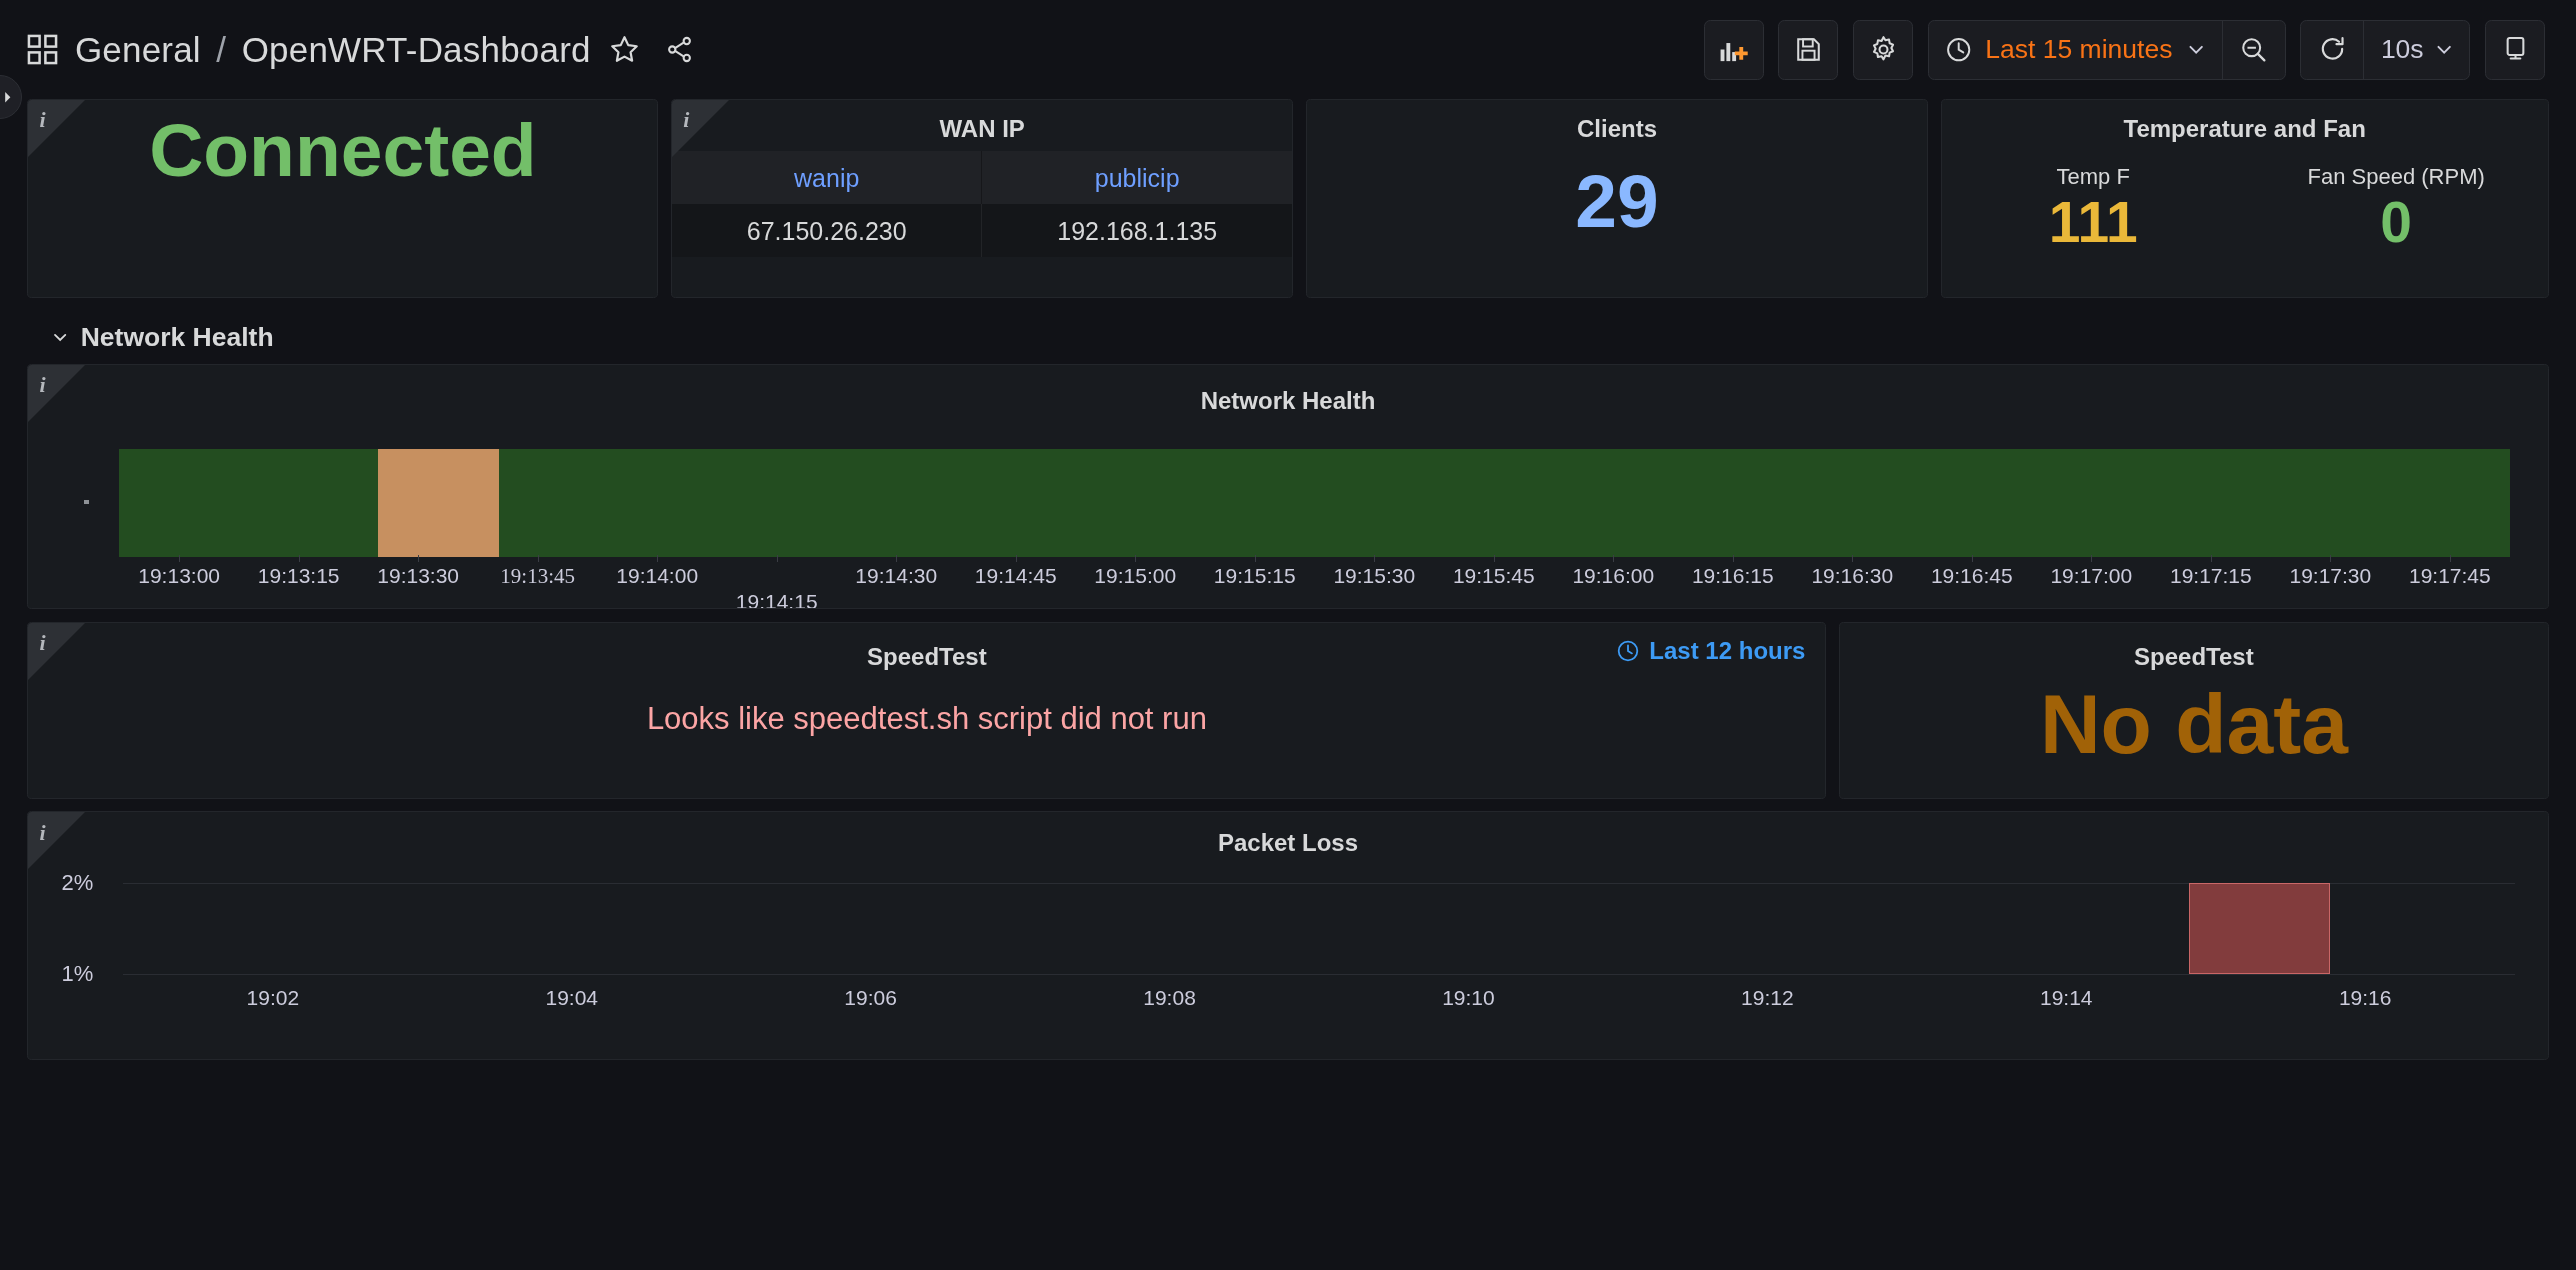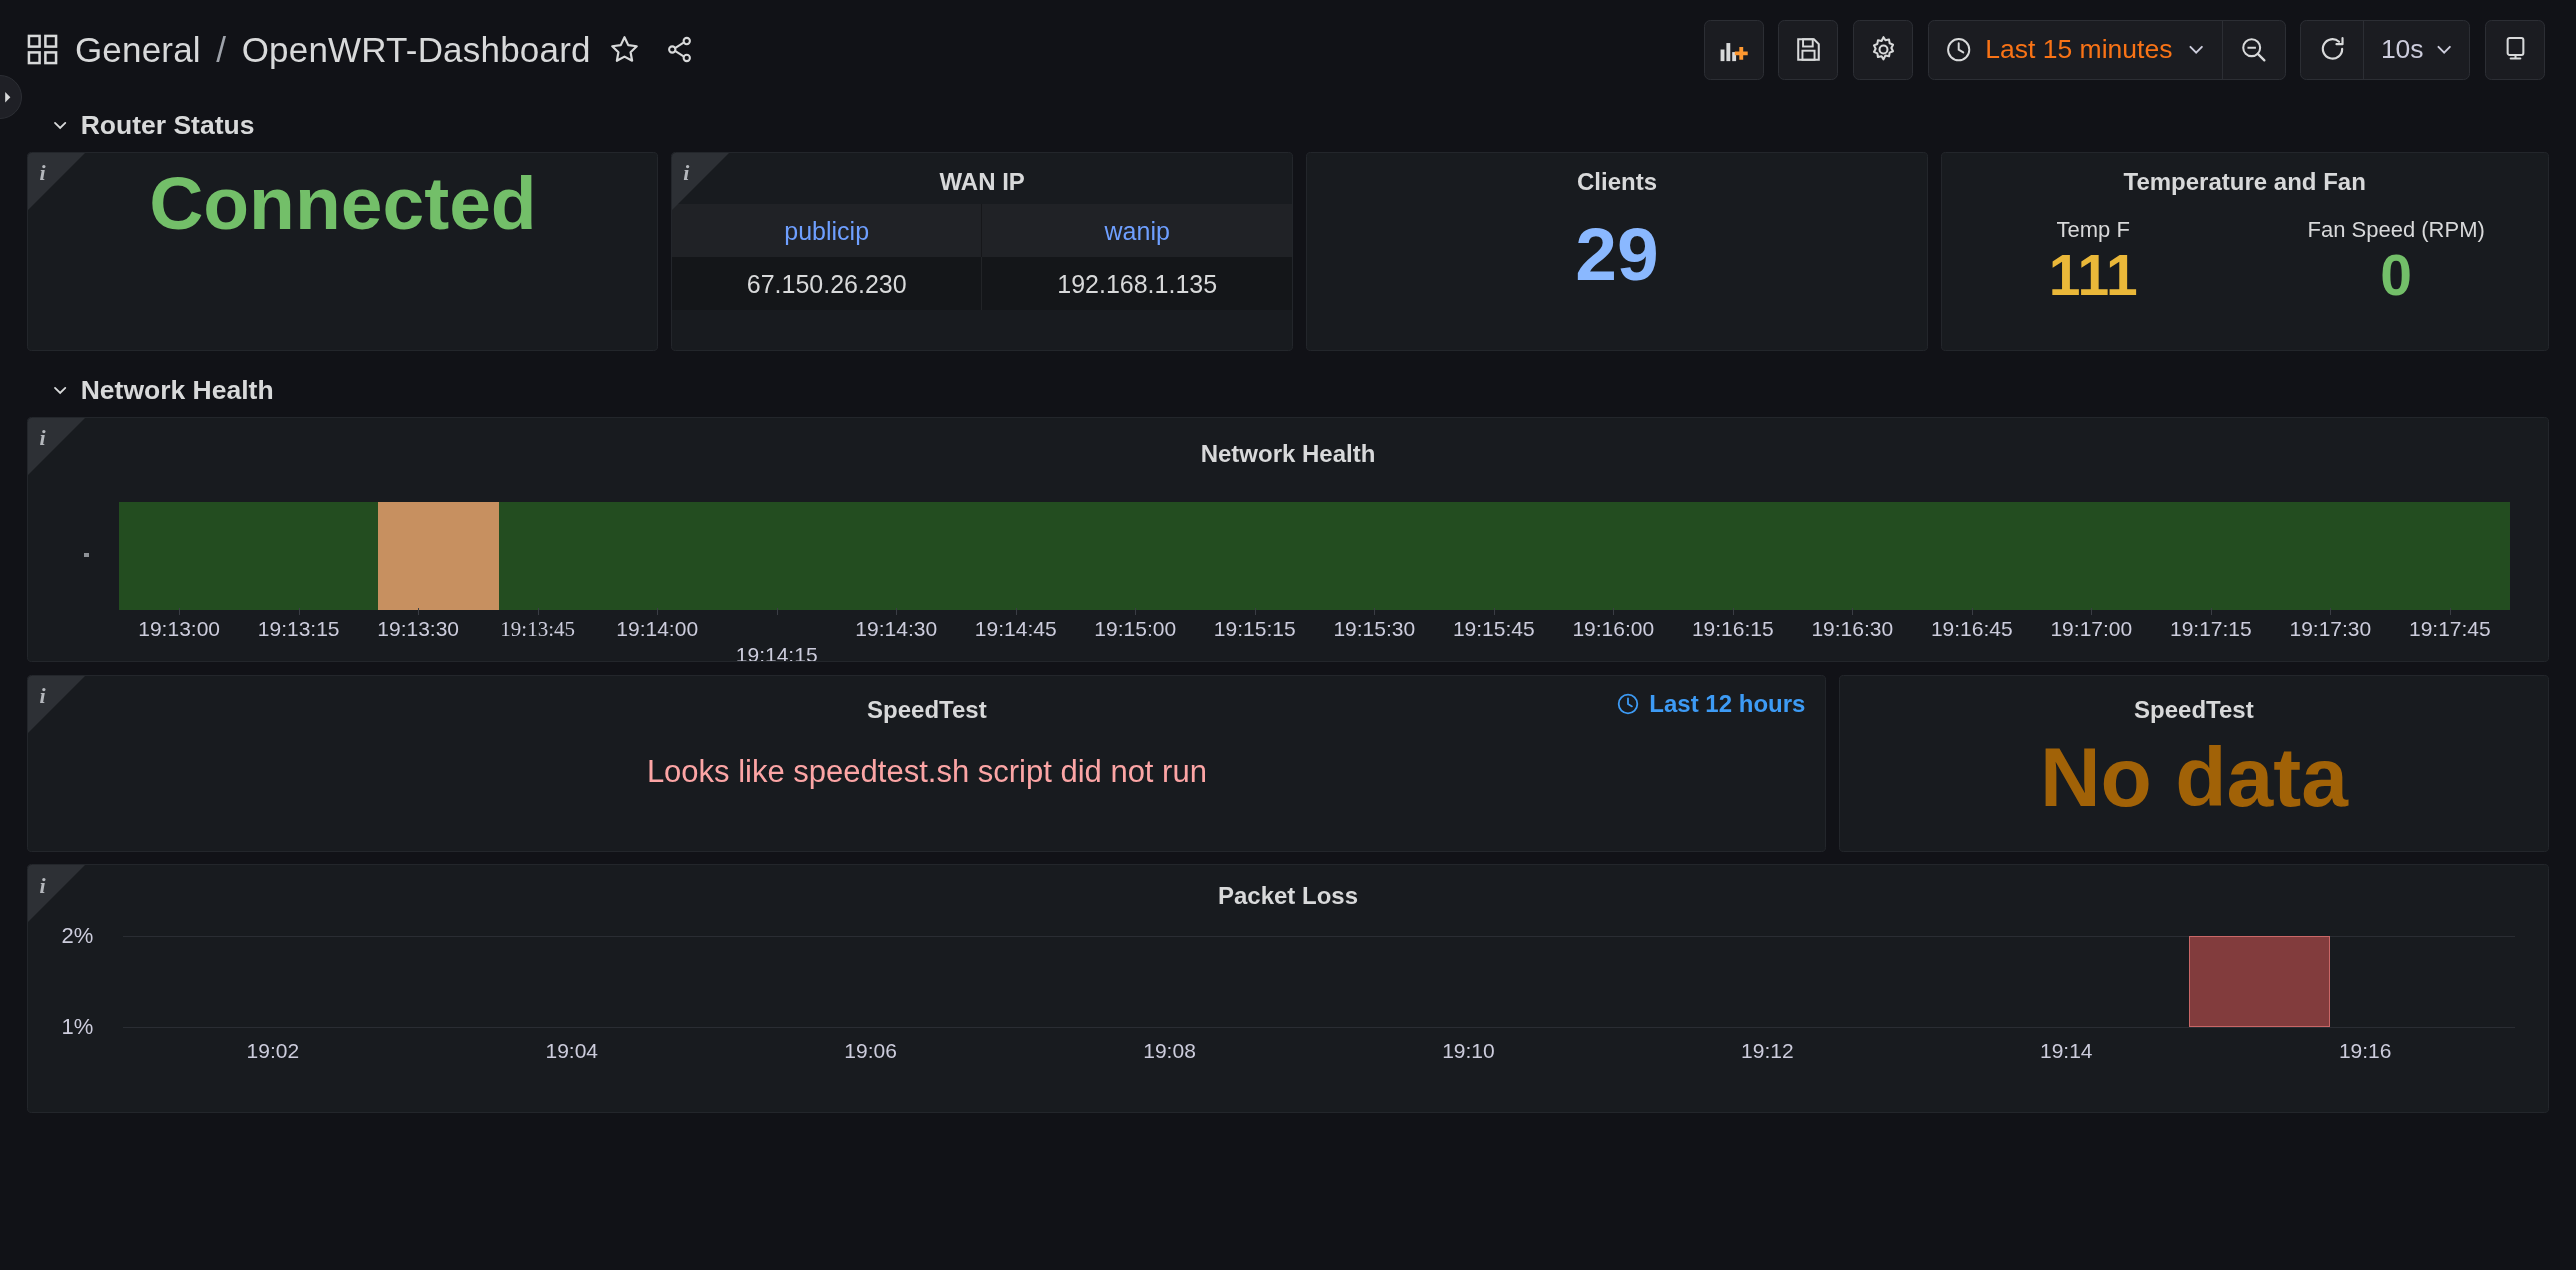--- a/index.html
+++ b/index.html
@@ -305,43 +305,37 @@
         <line x1="8" y1="19.5" x2="16" y2="19.5" stroke="#d8d9da" stroke-width="1.7" stroke-linecap="round"></line>
         <line x1="12" y1="16.5" x2="12" y2="19.5" stroke="#d8d9da" stroke-width="1.7"></line>
       </svg>
     </div>
 
   </div>
 </div>
 
 <div class="dash">
 
-  <div class="row-header">
-    <svg width="18.3" height="18.3" viewBox="0 0 16 16">
-      <path d="M3.5 6l4.5 4.5L12.5 6" fill="none" stroke="#d8d9da" stroke-width="1.6" stroke-linecap="round"></path>
-    </svg>
-    <span class="row-title">Router Status</span>
-  </div>
 
   <div class="panel-row" style="height:199px;">
 
     <div class="panel" style="width:631px;">
       <div class="info-corner"></div>
       <div class="info-corner-i">i</div>
       <div class="stat-value" style="font-size:75px;color:#73bf69;height:101px;">Connected</div>
     </div>
 
     <div class="panel" style="width:622px;">
       <div class="info-corner"></div>
       <div class="info-corner-i">i</div>
       <div class="panel-title">WAN IP</div>
       <div class="table-wrap">
         <div class="trow thead">
+          <div class="tcell">wanip</div>
           <div class="tcell">publicip</div>
-          <div class="tcell">wanip</div>
         </div>
         <div class="trow tbody">
           <div class="tcell">67.150.26.230</div>
           <div class="tcell">192.168.1.135</div>
         </div>
       </div>
     </div>
 
     <div class="panel" style="width:622px;">
       <div class="panel-title">Clients</div>

